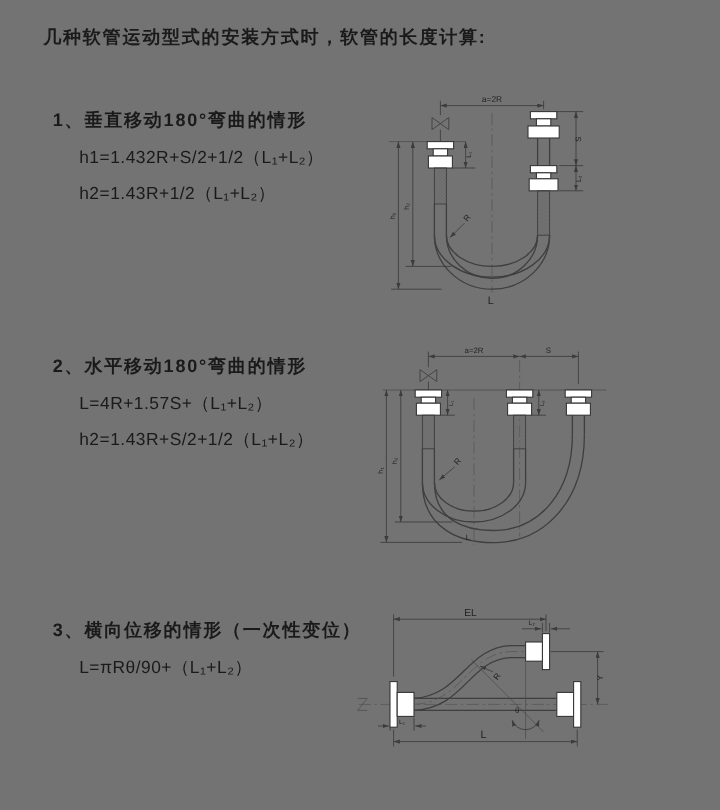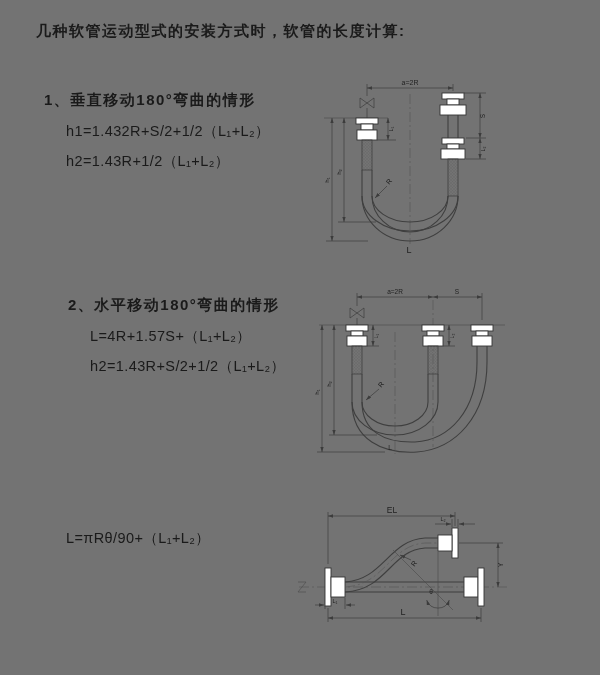--- a/index.html
+++ b/index.html
@@ -24,27 +24,28 @@
 <div class="page">
 
   <h1 class="title">几种软管运动型式的安装方式时，软管的长度计算:</h1>
 
   <div class="sec" style="top:91px;">
     <div class="sec-heading">1、垂直移动180°弯曲的情形</div>
     <div class="fm">h1=1.432R+S/2+1/2（L₁+L₂）</div>
     <div class="fm">h2=1.43R+1/2（L₁+L₂）</div>
   </div>
 
-  <div class="sec" style="top:296px;margin-left:24px;">
+  <div class="sec" style="top:296px;">
     <div class="sec-heading">2、水平移动180°弯曲的情形</div>
     <div class="fm">L=4R+1.57S+（L₁+L₂）</div>
     <div class="fm">h2=1.43R+S/2+1/2（L₁+L₂）</div>
   </div>
 
   <div class="sec" style="top:516px;">
+    <div class="sec-heading">3、横向位移的情形（一次性变位）</div>
     <div class="fm">L=πRθ/90+（L₁+L₂）</div>
   </div>
 
   <svg class="diag" style="left:310px;top:72px;" width="270" height="184" viewBox="0 0 270 184">
     <defs>
       <pattern id="b1" width="3" height="3" patternUnits="userSpaceOnUse">
         <path d="M0,3 L3,0 M0,0 L3,3" stroke="#666" stroke-width="0.45"></path>
       </pattern>
       <marker id="d1aE" markerWidth="9" markerHeight="6" refX="7.5" refY="2.5" orient="auto">
         <path d="M0,0 L7.5,2.5 L0,5 z" fill="#3c3c3c"></path>

